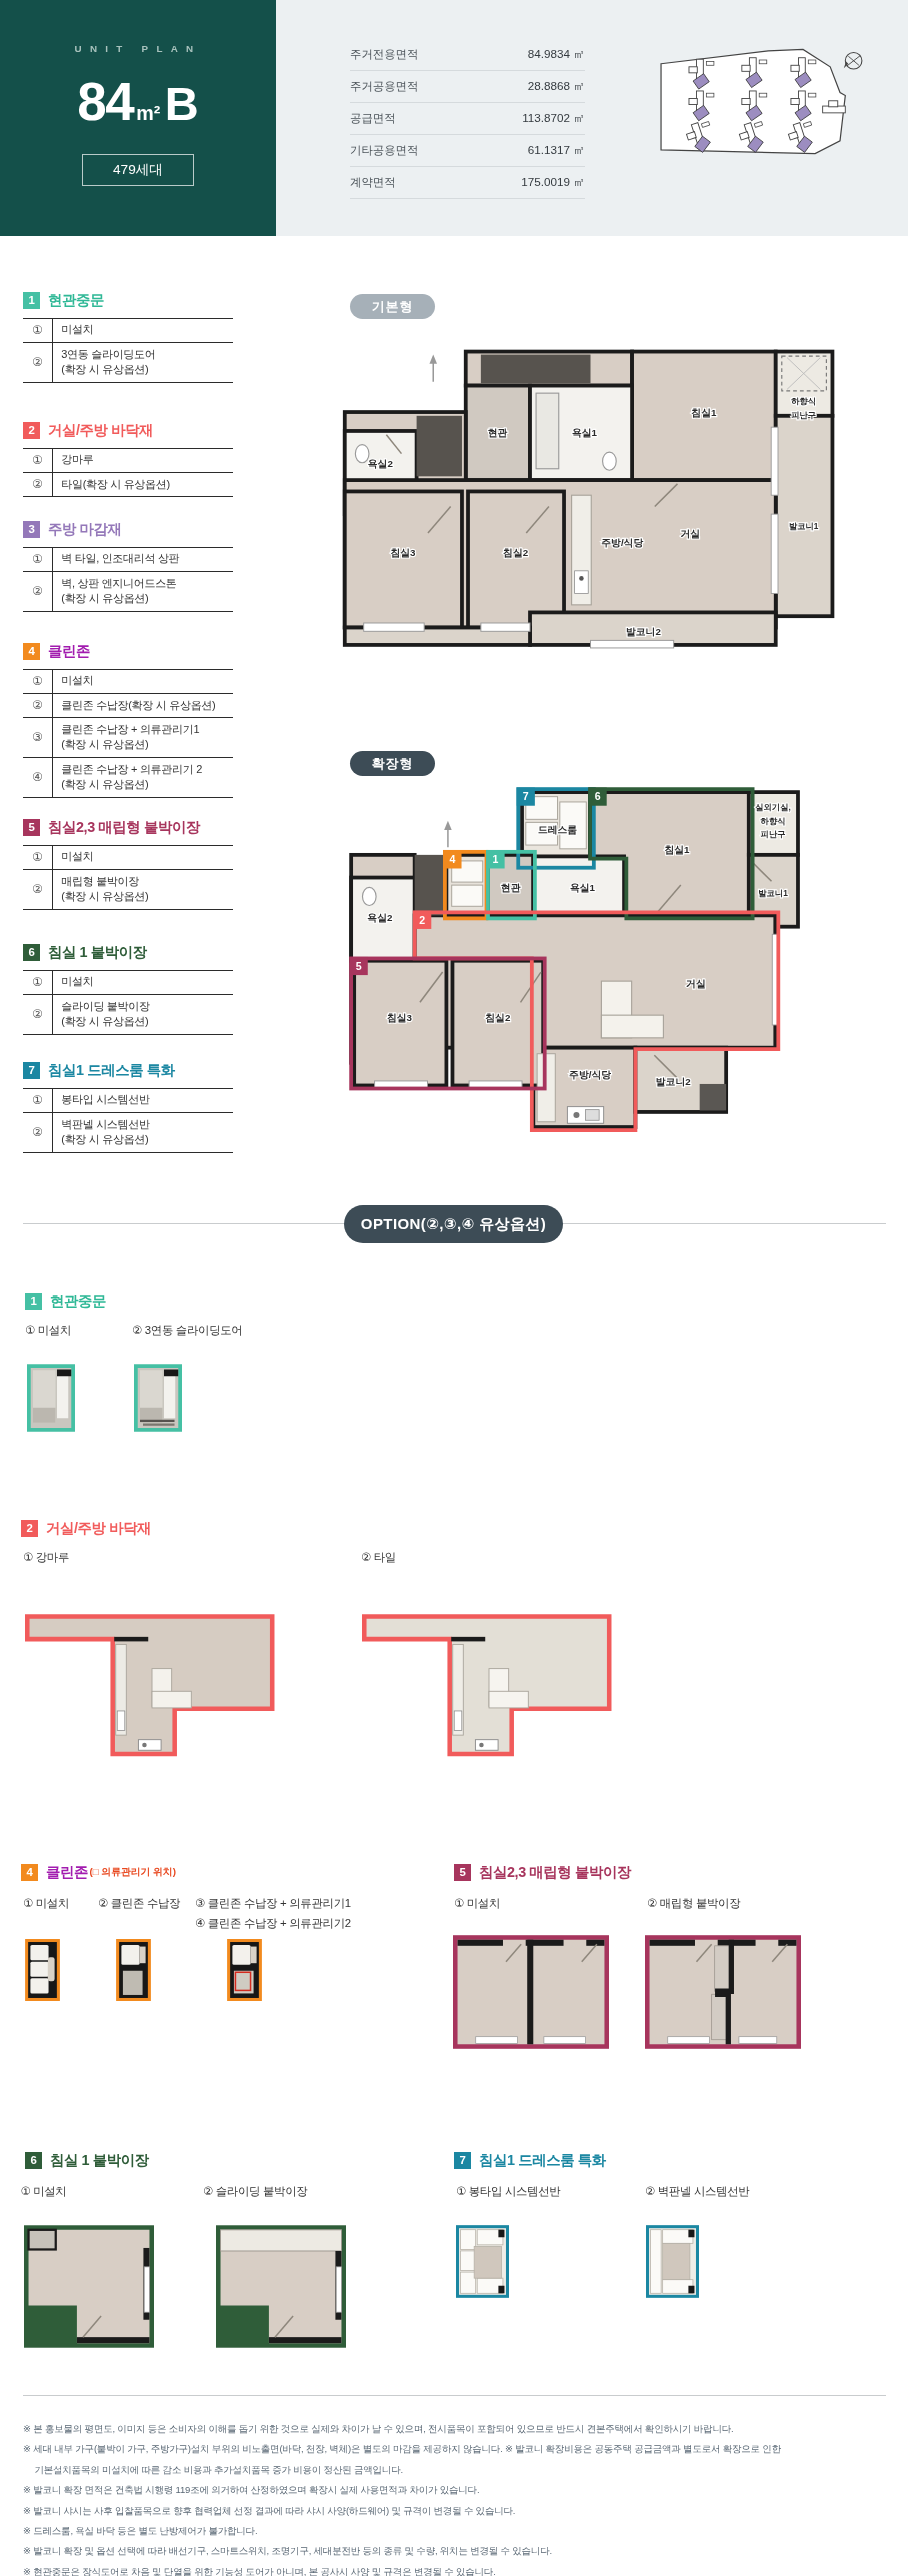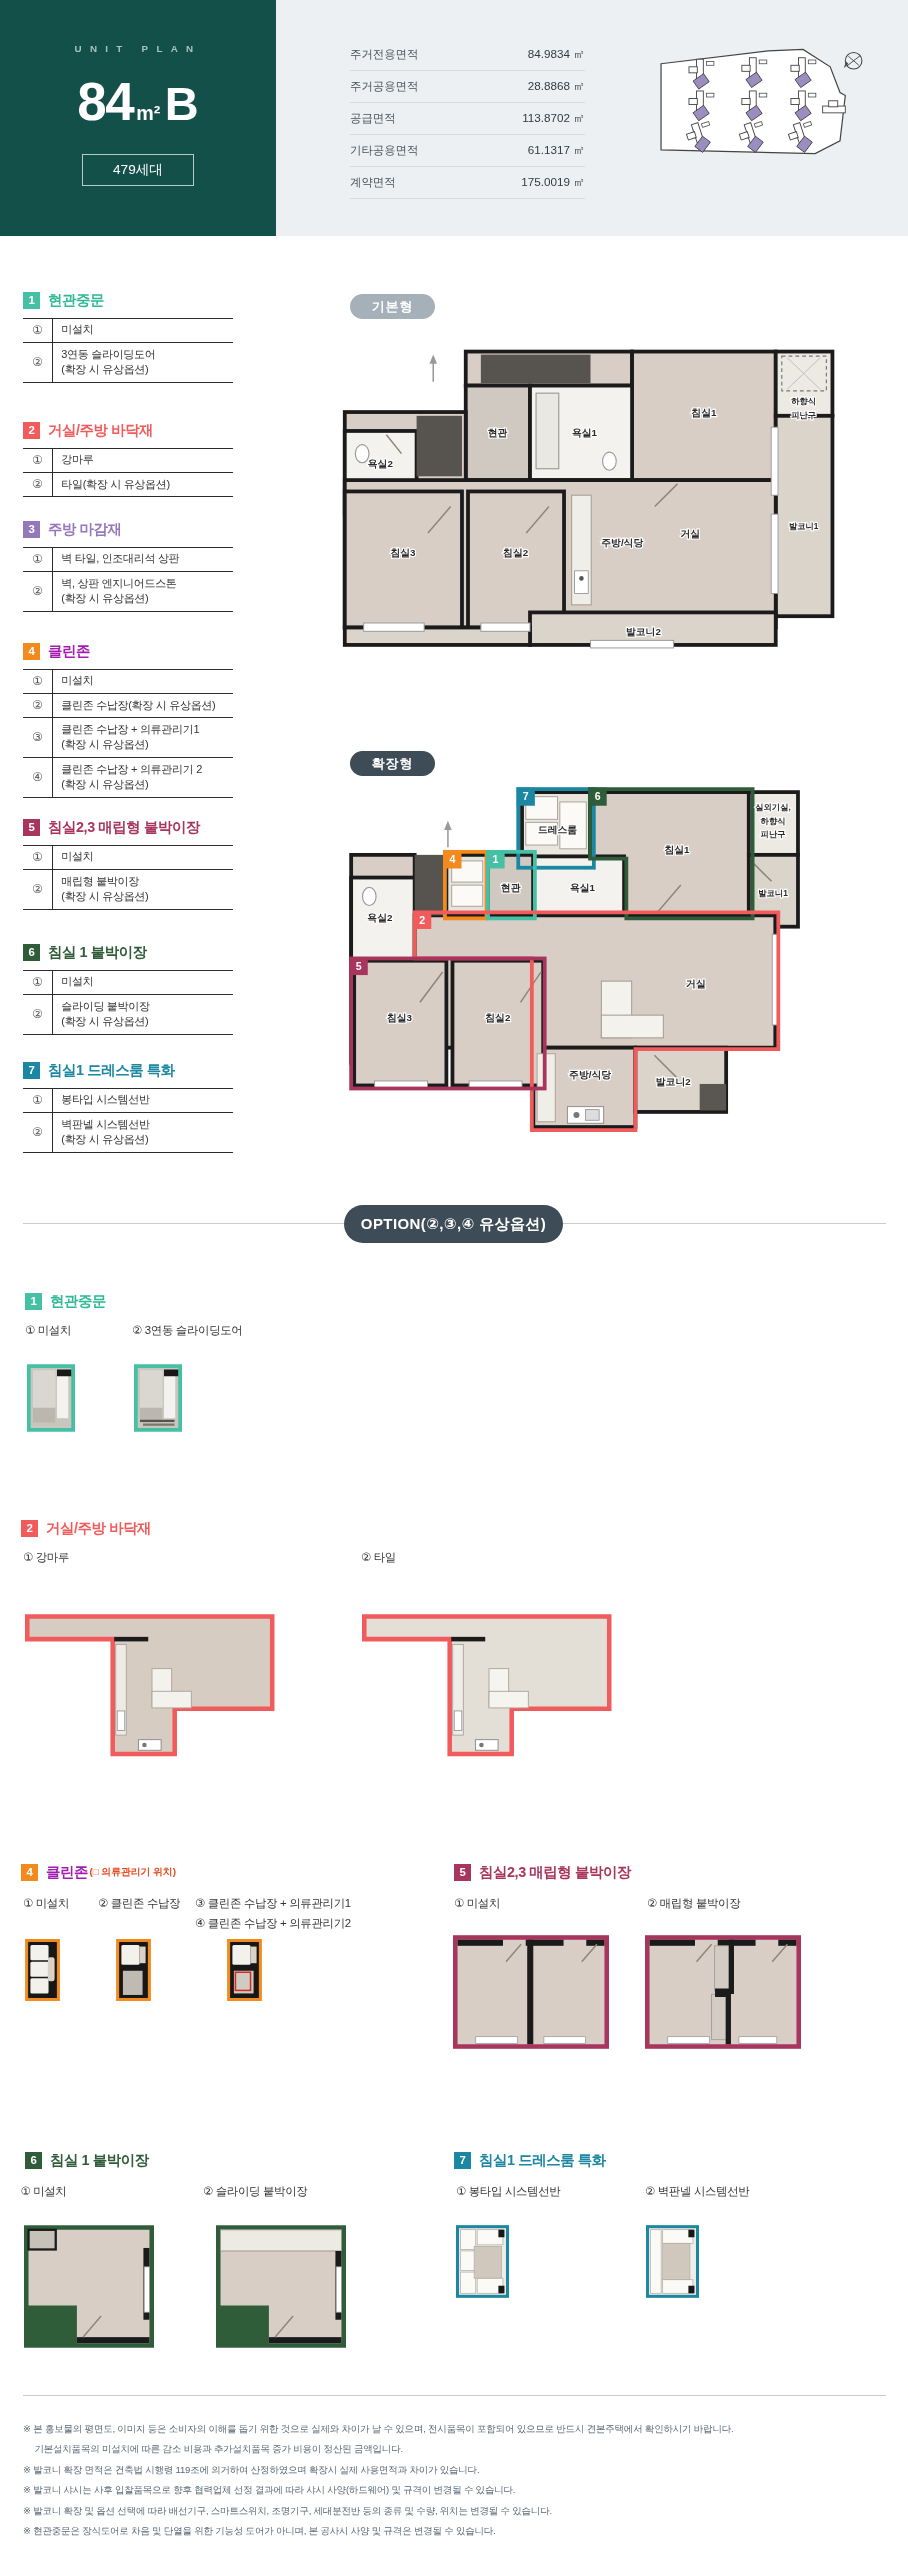--- a/index.html
+++ b/index.html
@@ -625,21 +625,23 @@
         <rect x="22" y="72" width="40" height="18"></rect>
     </g>
     <rect x="22" y="24" width="36" height="48" fill="#D0C7BD" stroke="#B4AFA5" stroke-width="1"></rect>
     <rect x="56" y="6" width="8" height="10" fill="#181818"></rect>
       <rect x="56" y="80" width="8" height="10" fill="#181818"></rect>
   </svg>
 
   <div class="abs opt-line" style="left:23px;top:2395px;width:863px"></div>
   <div class="abs disc">
     <div>※ 본 홍보물의 평면도, 이미지 등은 소비자의 이해를 돕기 위한 것으로 실제와 차이가 날 수 있으며, 전시품목이 포함되어 있으므로 반드시 견본주택에서 확인하시기 바랍니다.</div>
+    <div>※ 세대 내부 가구(붙박이 가구, 주방가구)설치 부위의 비노출면(바닥, 천장, 벽체)은 별도의 마감을 제공하지 않습니다. ※ 발코니 확장비용은 공동주택 공급금액과 별도로서 확장으로 인한</div>
     <div class="indent">기본설치품목의 미설치에 따른 감소 비용과 추가설치품목 증가 비용이 정산된 금액입니다.</div>
     <div>※ 발코니 확장 면적은 건축법 시행령 119조에 의거하여 산정하였으며 확장시 실제 사용면적과 차이가 있습니다.</div>
     <div>※ 발코니 샤시는 사후 입찰품목으로 향후 협력업체 선정 결과에 따라 샤시 사양(하드웨어) 및 규격이 변경될 수 있습니다.</div>
+    <div>※ 드레스룸, 욕실 바닥 등은 별도 난방제어가 불가합니다.</div>
     <div>※ 발코니 확장 및 옵션 선택에 따라 배선기구, 스마트스위치, 조명기구, 세대분전반 등의 종류 및 수량, 위치는 변경될 수 있습니다.</div>
     <div>※ 현관중문은 장식도어로 차음 및 단열을 위한 기능성 도어가 아니며, 본 공사시 사양 및 규격은 변경될 수 있습니다.</div>
   </div>
 
 </div>
 
 
 </body></html>

